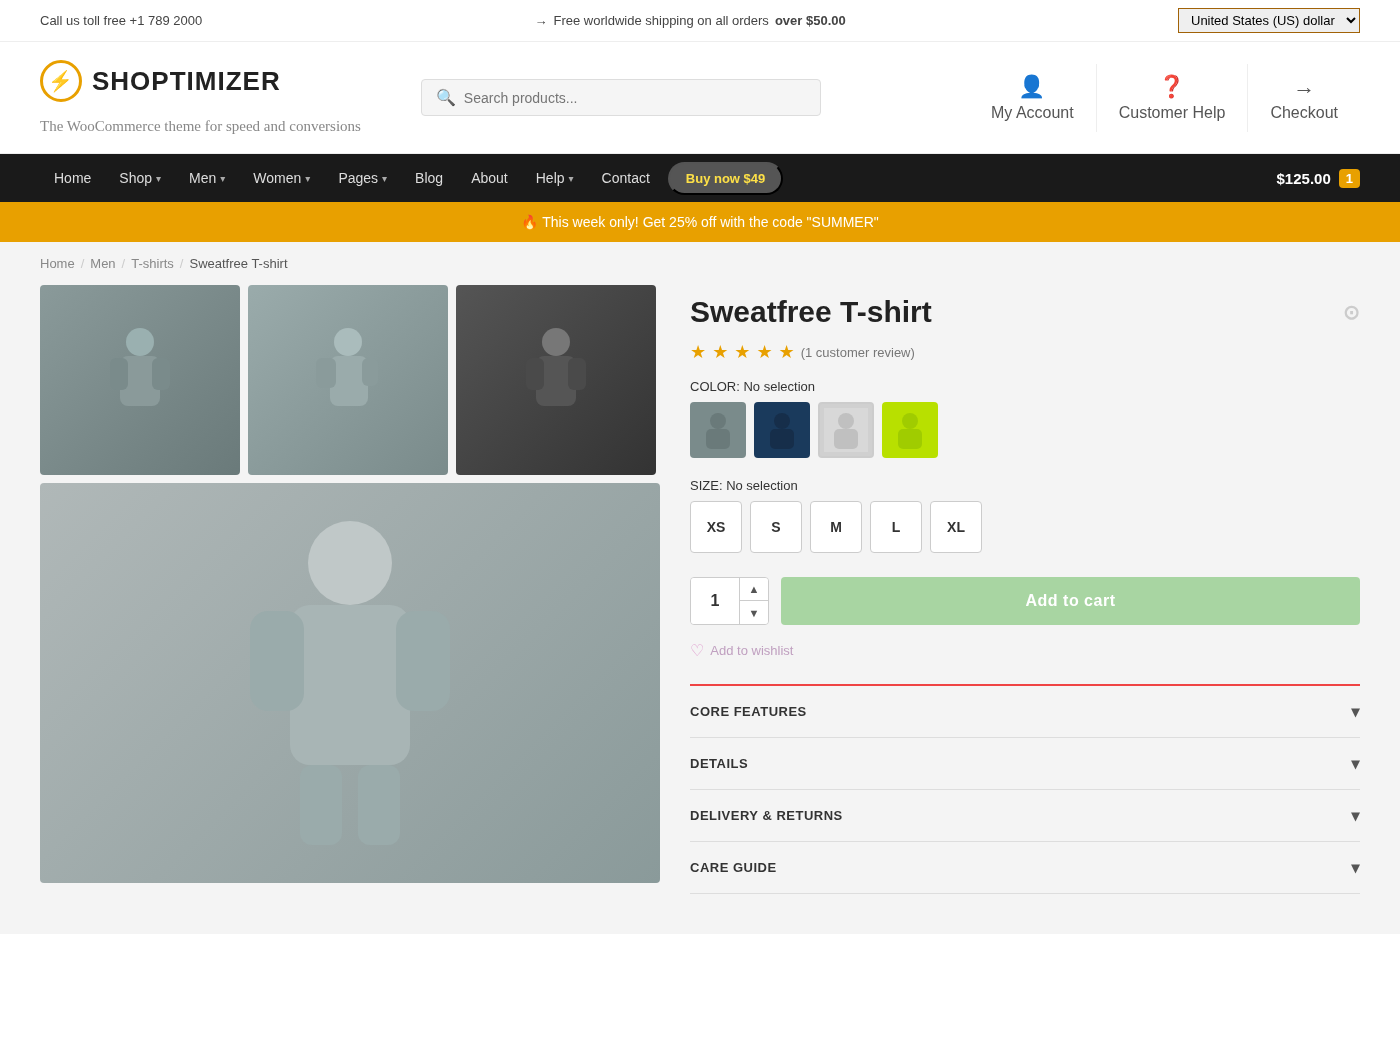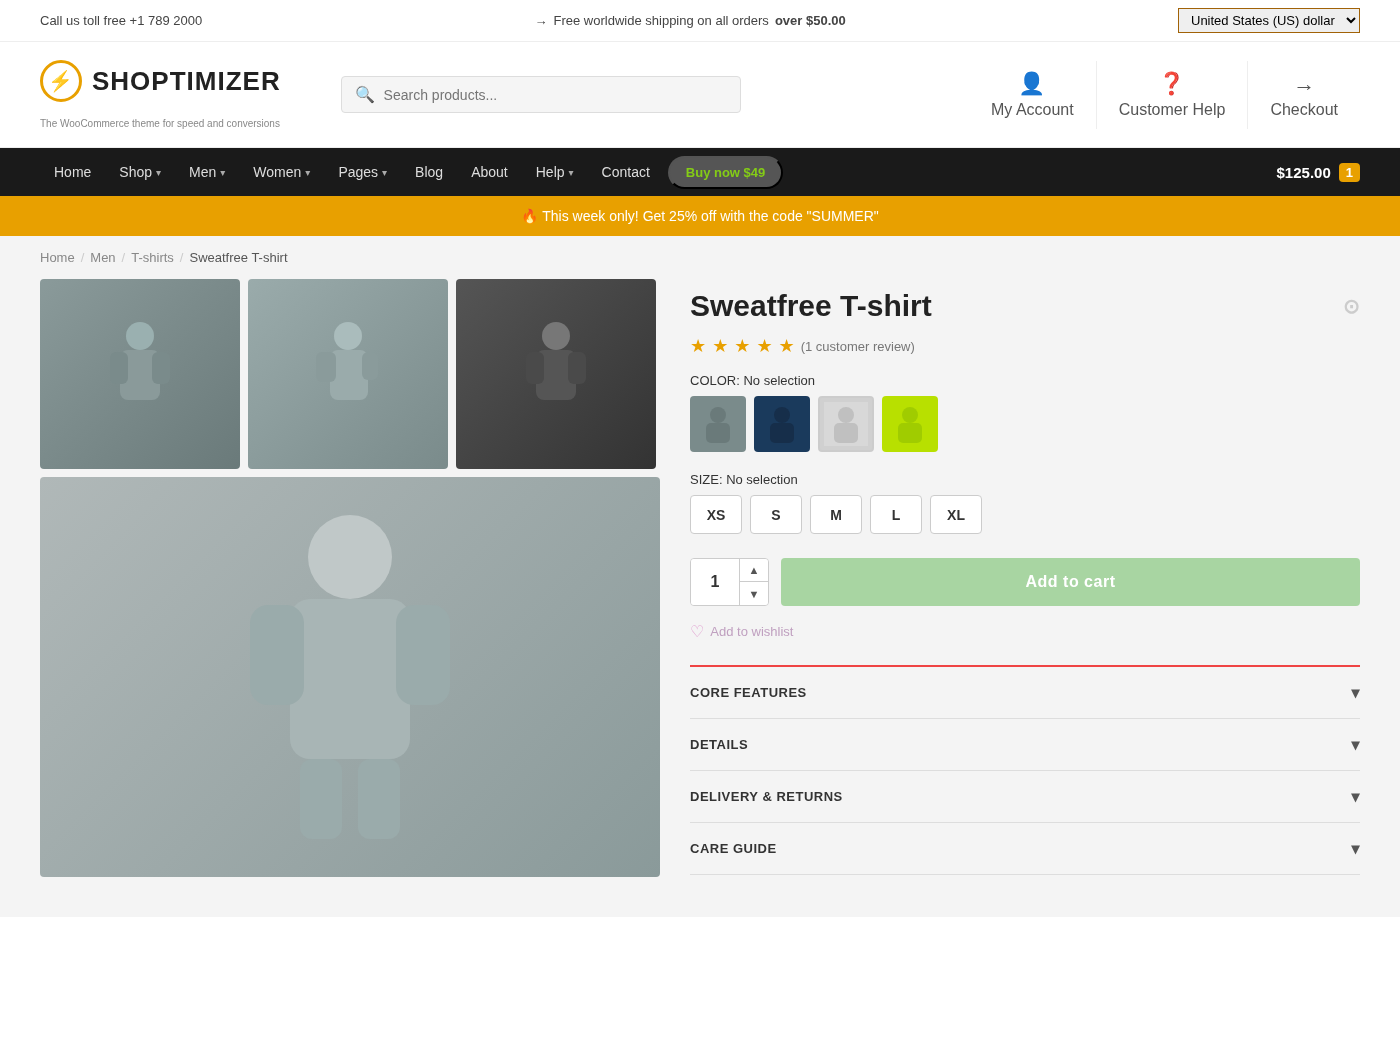--- a/index.html
+++ b/index.html
@@ -10,36 +10,36 @@
     .top-bar-center { display: flex; align-items: center; gap: 6px; }
     .top-bar-center strong { font-weight: 700; }
     .currency-select { border: 1px solid #a16207; padding: 3px 8px; font-size: 13px; cursor: pointer; }
 
     
     .header { padding: 18px 40px; display: flex; align-items: center; gap: 20px; border-bottom: 1px solid #eee; }
     .logo { display: flex; flex-direction: column; }
     .logo-inner { display: flex; align-items: center; gap: 10px; }
     .logo-icon { width: 42px; height: 42px; border: 3px solid #e8a000; border-radius: 50%; display: flex; align-items: center; justify-content: center; color: #e8a000; font-size: 20px; font-weight: 900; }
     .logo-text { font-size: 26px; font-weight: 800; letter-spacing: 1px; color: #222; }
-    .logo-sub { font-size: 10px; color: #888; margin-top: 16px; }
+    .logo-sub { font-size: 15px; color: #888; margin-top: 16px; font-family: Liberation Serif, serif; }
     .search-bar { flex: 1; max-width: 400px; margin-left: 40px; display: flex; align-items: center; background: #f5f5f5; border: 1px solid #ddd; border-radius: 4px; padding: 8px 14px; gap: 8px; }
     .search-bar input { border: none; background: transparent; outline: none; font-size: 14px; width: 100%; color: #555; }
     .search-icon-svg { color: #999; font-size: 16px; }
     .header-actions { display: flex; align-items: center; gap: 0; margin-left: auto; }
     .header-action { display: flex; flex-direction: column; align-items: center; padding: 10px 22px; gap: 4px; cursor: pointer; border-left: 1px solid #eee; }
     .header-action:first-child { border-left: none; }
     .header-action-icon { font-size: 22px; color: #555; }
     .header-action-label { font-size: 16px; color: #555; }
 
     
     .nav { background: #1a1a1a; padding: 0 40px; display: flex; align-items: center; }
     .nav-items { display: flex; align-items: center; gap: 0; flex: 1; }
     .nav-item { color: #ddd; padding: 16px 14px; font-size: 14px; cursor: pointer; display: flex; align-items: center; gap: 4px; white-space: nowrap; }
     .nav-item .chevron { font-size: 10px; color: #aaa; }
-    .nav-buy-btn { background: #555; color: #84cc16; padding: 7px 16px; border-radius: 20px; font-size: 13px; font-weight: 600; cursor: pointer; margin-left: 4px; }
+    .nav-buy-btn { background: #555; color: #fde047; padding: 7px 16px; border-radius: 20px; font-size: 13px; font-weight: 600; cursor: pointer; margin-left: 4px; }
     .nav-cart { margin-left: auto; display: flex; align-items: center; gap: 8px; color: #fff; font-size: 15px; font-weight: 600; justify-content: space-between; }
     .cart-badge { background: #e8a000; color: #fff; border-radius: 4px; padding: 2px 7px; font-size: 13px; font-weight: 700; }
 
     
     .promo-banner { background: #e8a000; text-align: center; padding: 12px; font-size: 14px; color: #fff; font-weight: 500; }
 
     
     .breadcrumb { padding: 14px 40px; font-size: 13px; color: #888; display: flex; gap: 6px; align-items: center; }
     .breadcrumb a { color: #888; text-decoration: none; }
     .breadcrumb .sep { color: #ccc; }
@@ -62,21 +62,21 @@
     .review-count { font-size: 13px; color: #777; }
     .product-option-label { font-size: 13px; font-weight: 700; color: #333; margin-bottom: 8px; }
     .product-option-label span { font-weight: 400; }
     .color-swatches { display: flex; gap: 8px; margin-bottom: 20px; }
     .color-swatch { width: 56px; height: 56px; border-radius: 4px; border: 2px solid transparent; overflow: hidden; cursor: pointer; display: flex; align-items: center; justify-content: center; }
     .color-swatch.gray-swatch { background: #7a8b8b; }
     .color-swatch.navy-swatch { background: #1a3a5c; }
     .color-swatch.white-swatch { background: #d0d0d0; border: 2px solid #ccc; }
     .color-swatch.lime-swatch { background: #b8e000; }
     .size-buttons { display: flex; gap: 8px; margin-bottom: 24px; }
-    .size-btn { width: 52px; height: 39px; border: 1.5px solid #ccc; background: #fff; border-radius: 4px; font-size: 14px; font-weight: 600; cursor: pointer; color: #333; }
+    .size-btn { width: 52px; height: 52px; border: 1.5px solid #ccc; background: #fff; border-radius: 4px; font-size: 14px; font-weight: 600; cursor: pointer; color: #333; }
     .qty-cart-row { display: flex; align-items: center; gap: 12px; margin-bottom: 16px; }
     .qty-control { display: flex; align-items: center; border: 1.5px solid #ccc; border-radius: 4px; overflow: hidden; height: 48px; }
     .qty-num { width: 48px; text-align: center; font-size: 16px; font-weight: 600; border: none; background: #fff; height: 100%; display: flex; align-items: center; justify-content: center; }
     .qty-arrows { display: flex; flex-direction: column; border-left: 1.5px solid #ccc; }
     .qty-arrow { width: 28px; height: 24px; background: #fff; border: none; cursor: pointer; font-size: 11px; color: #555; display: flex; align-items: center; justify-content: center; }
     .qty-arrow:first-child { border-bottom: 1px solid #ccc; }
     .add-to-cart-btn { flex: 1; height: 48px; background: #a8d5a2; border: none; border-radius: 4px; font-size: 16px; color: #fff; font-weight: 600; cursor: pointer; letter-spacing: 0.5px; }
     .wishlist-btn { display: flex; align-items: center; gap: 6px; font-size: 13px; color: #c0a0c0; cursor: pointer; margin-bottom: 24px; }
     .wishlist-icon { font-size: 16px; color: #e0a0d0; }
 

